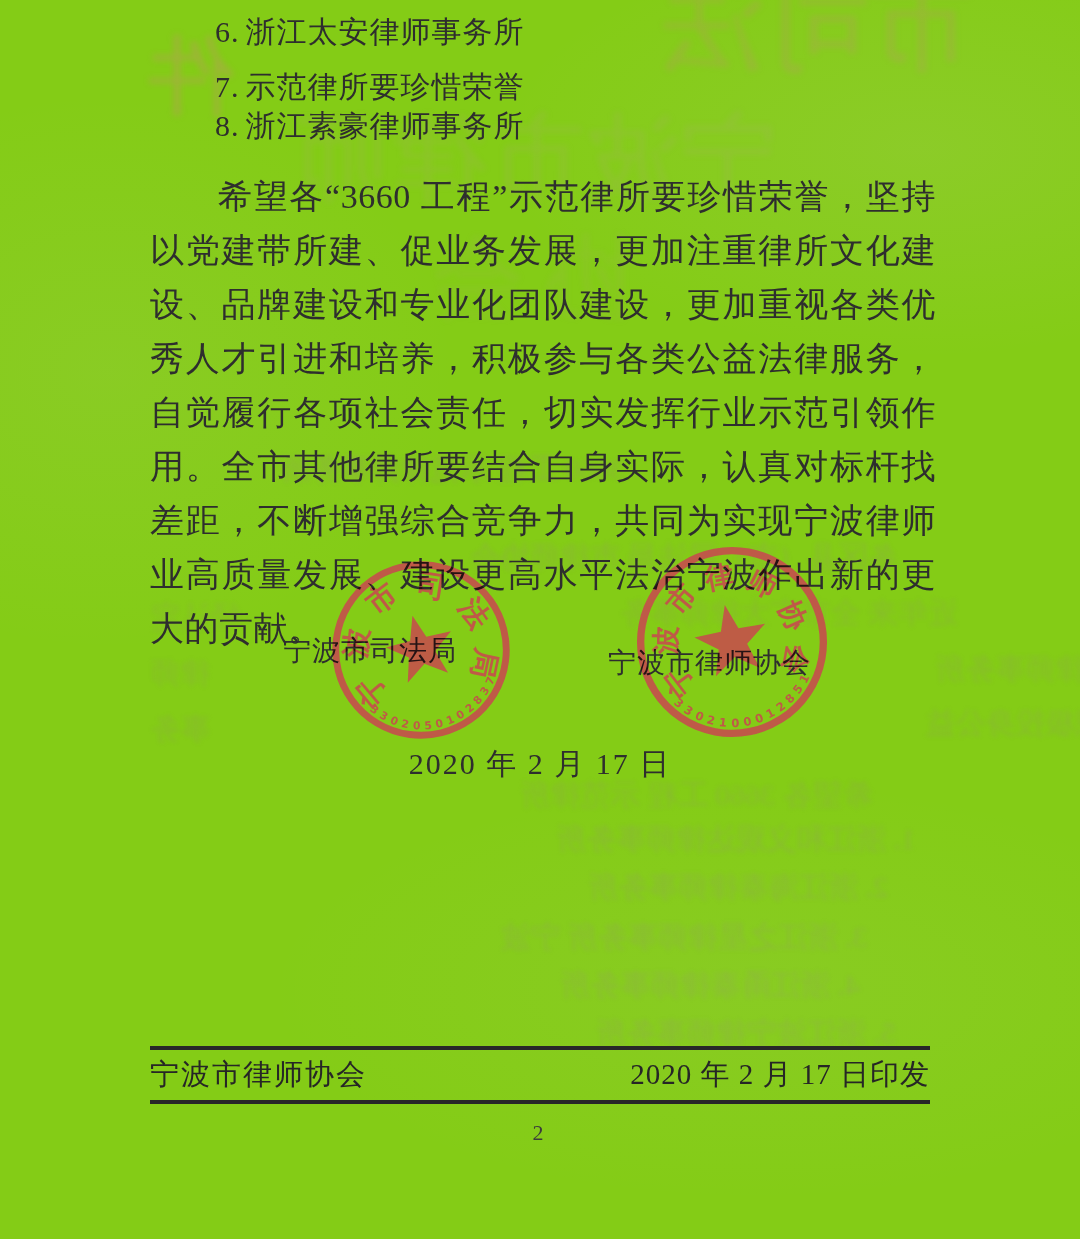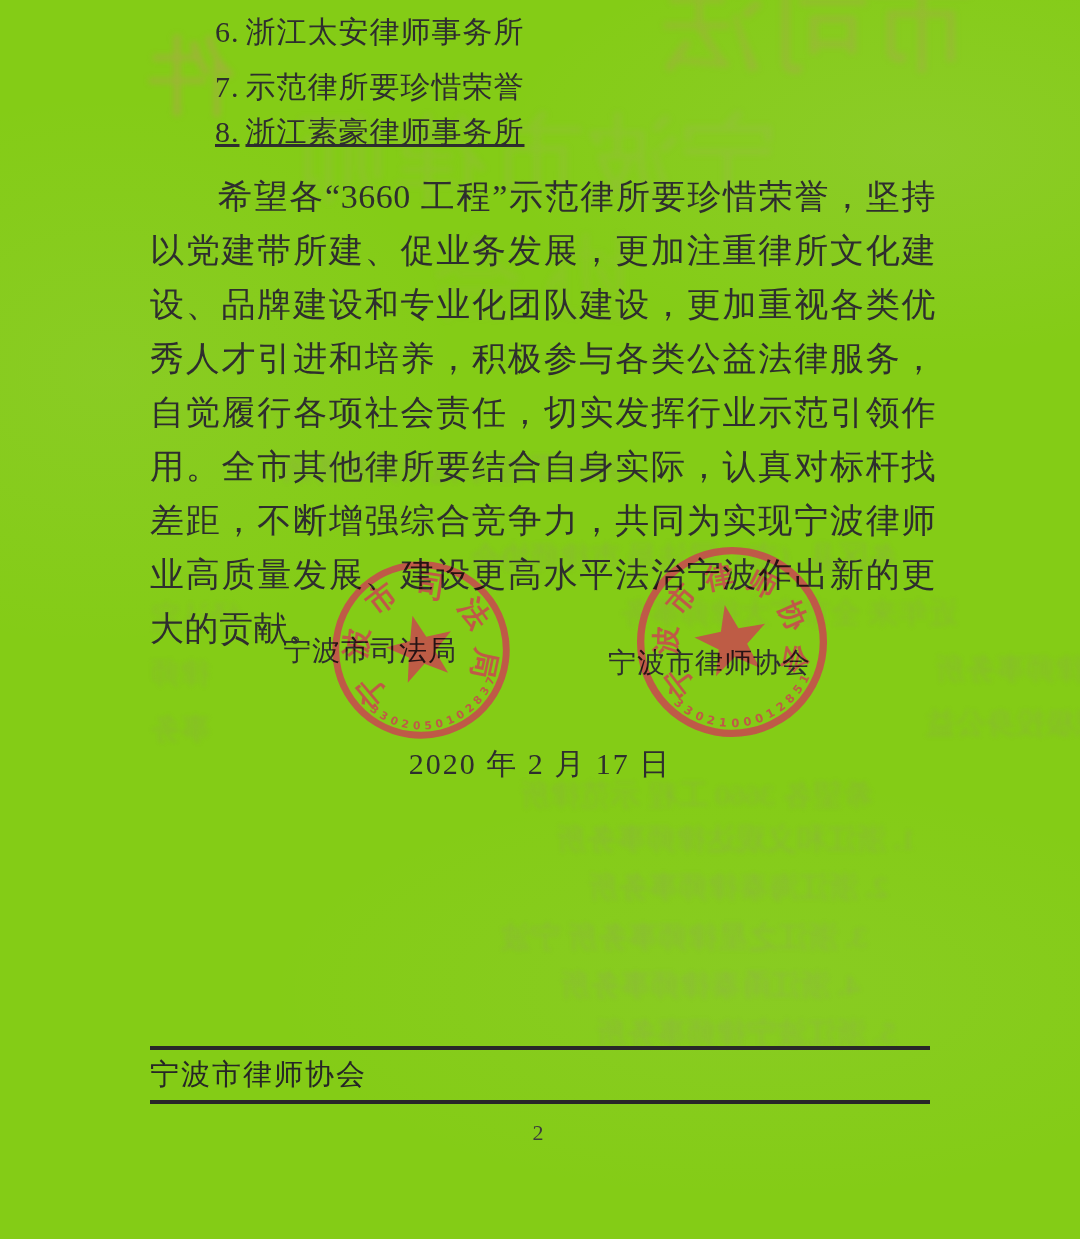--- a/index.html
+++ b/index.html
@@ -91,21 +91,21 @@
     </div>
 
   <div class="content">
 
     <div class="list-item" style="top:12px;">
       <span class="num">6.</span><span>浙江太安律师事务所</span>
     </div>
     <div class="list-item" style="top:67px;">
       <span class="num">7.</span><span>示范律所要珍惜荣誉</span>
     </div>
-    <div class="list-item" style="top:112px;text-decoration:underline;">
+    <div class="list-item" style="top:106px;">
       <span class="num">8.</span><span>浙江素豪律师事务所</span>
     </div>
 
     <div class="body-paragraph">希望各“3660 工程”示范律所要珍惜荣誉，坚持以党建带所建、促业务发展，更加注重律所文化建设、品牌建设和专业化团队建设，更加重视各类优秀人才引进和培养，积极参与各类公益法律服务，自觉履行各项社会责任，切实发挥行业示范引领作用。全市其他律所要结合自身实际，认真对标杆找差距，不断增强综合竞争力，共同为实现宁波律师业高质量发展、建设更高水平法治宁波作出新的更大的贡献。</div>
 
     <div class="sig-area">
       <div class="sig-label left">宁波市司法局</div>
       <div class="sig-label right">宁波市律师协会</div>
       <div class="seal left">
           <svg viewBox="0 0 200 200">
@@ -156,18 +156,19 @@
             <text x="100" y="181" transform="rotate(-34.66666666666666 100 100)" text-anchor="middle" fill="#c9454f" fill-opacity="0.92" font-size="11" font-weight="bold" font-family="&quot;DejaVu Sans&quot;,&quot;Liberation Sans&quot;,sans-serif">8</text>
             <text x="100" y="181" transform="rotate(-43.33333333333333 100 100)" text-anchor="middle" fill="#c9454f" fill-opacity="0.92" font-size="11" font-weight="bold" font-family="&quot;DejaVu Sans&quot;,&quot;Liberation Sans&quot;,sans-serif">5</text>
             <text x="100" y="181" transform="rotate(-52 100 100)" text-anchor="middle" fill="#c9454f" fill-opacity="0.92" font-size="11" font-weight="bold" font-family="&quot;DejaVu Sans&quot;,&quot;Liberation Sans&quot;,sans-serif">1</text>
           </svg>
         </div>
       <div class="doc-date">2020 年 2 月 17 日</div>
     </div>
 
     <div class="footer">
       <span class="issuer">宁波市律师协会</span>
+      <span class="print-date">2020 年 2 月 17 日印发</span>
     </div>
 
     <div class="page-number">2</div>
 
   </div>
 </div>
 
 </body></html>

